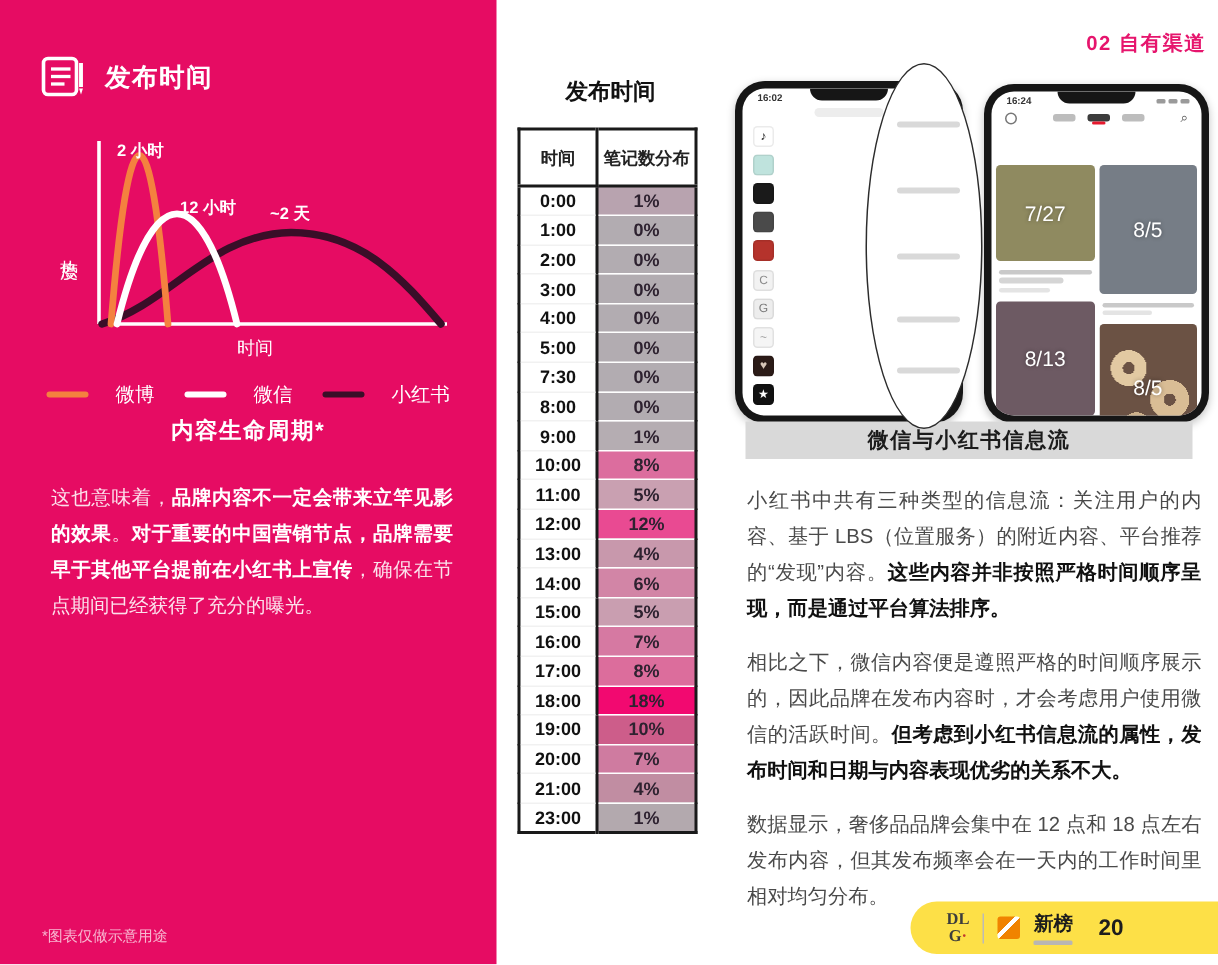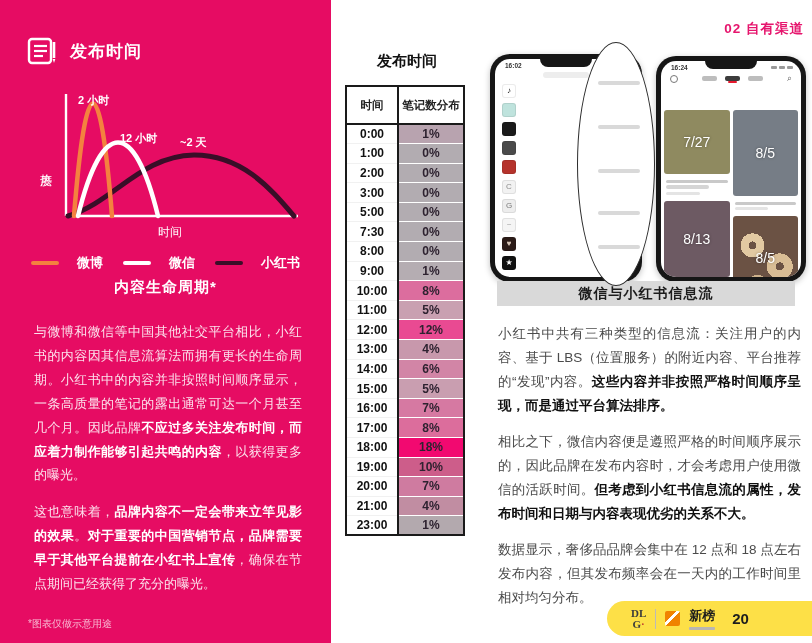--- a/index.html
+++ b/index.html
@@ -5,21 +5,21 @@
   * { margin:0; padding:0; box-sizing:border-box; }
   body { font-family:"Liberation Sans","DejaVu Sans",sans-serif; background:#fff; }
   #page { position:relative; width:812px; height:643px; background:#ffffff; overflow:hidden; }
 
   
   #left-panel { position:absolute; left:0; top:0; width:331px; height:643px; background:#e60c63; color:#fff; }
   .lp-header { position:absolute; left:26px; top:34px; display:flex; align-items:center; gap:10px; }
   .lp-title { font-size:17px; font-weight:bold; letter-spacing:1px; }
   .lp-chart { position:absolute; left:28px; top:86px; }
   .legend { position:absolute; left:0; top:254px; width:331px; display:flex; justify-content:center; gap:20px; }
-  .legend-item { display:flex; align-items:center; gap:18px; font-size:13px; font-weight:bold; }
+  .legend-item { display:flex; align-items:center; gap:18px; font-size:13px; font-weight:normal; }
   .legend-swatch { width:28px; height:4px; border-radius:2px; }
   .chart-caption { position:absolute; left:0; top:278px; width:331px; text-align:center; font-size:15px; font-weight:bold; letter-spacing:1px; }
   .lp-text { position:absolute; left:34px; top:320px; width:268px; font-size:13px; line-height:1.84; text-align:justify; color:rgba(255,255,255,.88); }
   .lp-text p { margin-bottom:13px; }
   .lp-text b { color:#ffffff; }
   .lp-footnote { position:absolute; left:28px; bottom:12px; font-size:10px; color:rgba(255,255,255,.7); }
 
   
   #mid { position:absolute; left:345px; top:52px; width:124px; }
   .tbl-title { text-align:center; font-size:15px; font-weight:bold; color:#111; margin-bottom:14px; }
@@ -128,21 +128,20 @@
 
         <div class="legend-item">
           <span class="legend-swatch" style="background: rgb(58, 14, 40);"></span>
           <span>小红书</span>
         </div>
       </div>
 
     <div class="chart-caption">内容生命周期*</div>
 
     <div class="lp-text">
-      <p><span>与微博和微信等中国其他社交平台相比，小红书的内容因其信息流算法而拥有更长的生命周期。小红书中的内容并非按照时间顺序显示，一条高质量的笔记的露出通常可达一个月甚至几个月。因此品牌</span><b>不应过多关注发布时间，而应着力制作能够引起共鸣的内容</b><span>，以获得更多的曝光。</span></p>
       <p><span>这也意味着，</span><b>品牌内容不一定会带来立竿见影的效果</b><span>。</span><b>对于重要的中国营销节点，品牌需要早于其他平台提前在小红书上宣传</b><span>，确保在节点期间已经获得了充分的曝光。</span></p>
     </div>
 
     <div class="lp-footnote">*图表仅做示意用途</div>
   </div>
 
   <div id="mid">
     <div class="tbl-title">发布时间</div>
     <table class="heat">
       <thead>
@@ -166,20 +165,24 @@
           <tr>
             <td class="t-time">2:00</td>
             <td class="t-val" style="background: rgb(178, 172, 177);">0%</td>
           </tr>
 
           <tr>
             <td class="t-time">3:00</td>
             <td class="t-val" style="background: rgb(178, 172, 177);">0%</td>
           </tr>
 
+          <tr>
+            <td class="t-time">4:00</td>
+            <td class="t-val" style="background: rgb(178, 172, 177);">0%</td>
+          </tr>
 
           <tr>
             <td class="t-time">5:00</td>
             <td class="t-val" style="background: rgb(178, 172, 177);">0%</td>
           </tr>
 
 
           <tr>
             <td class="t-time">7:30</td>
             <td class="t-val" style="background: rgb(178, 172, 177);">0%</td>

